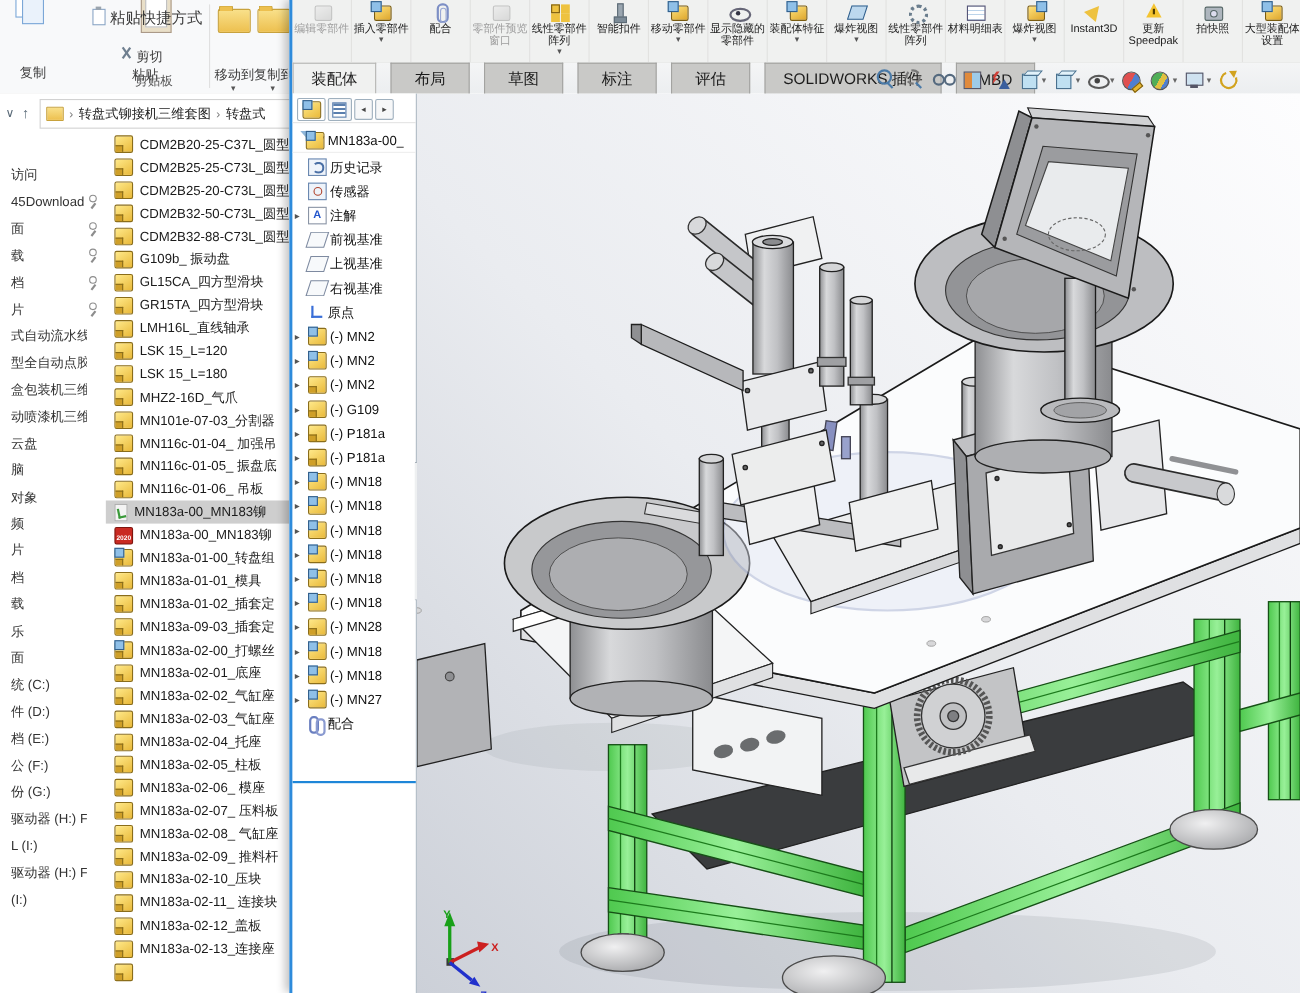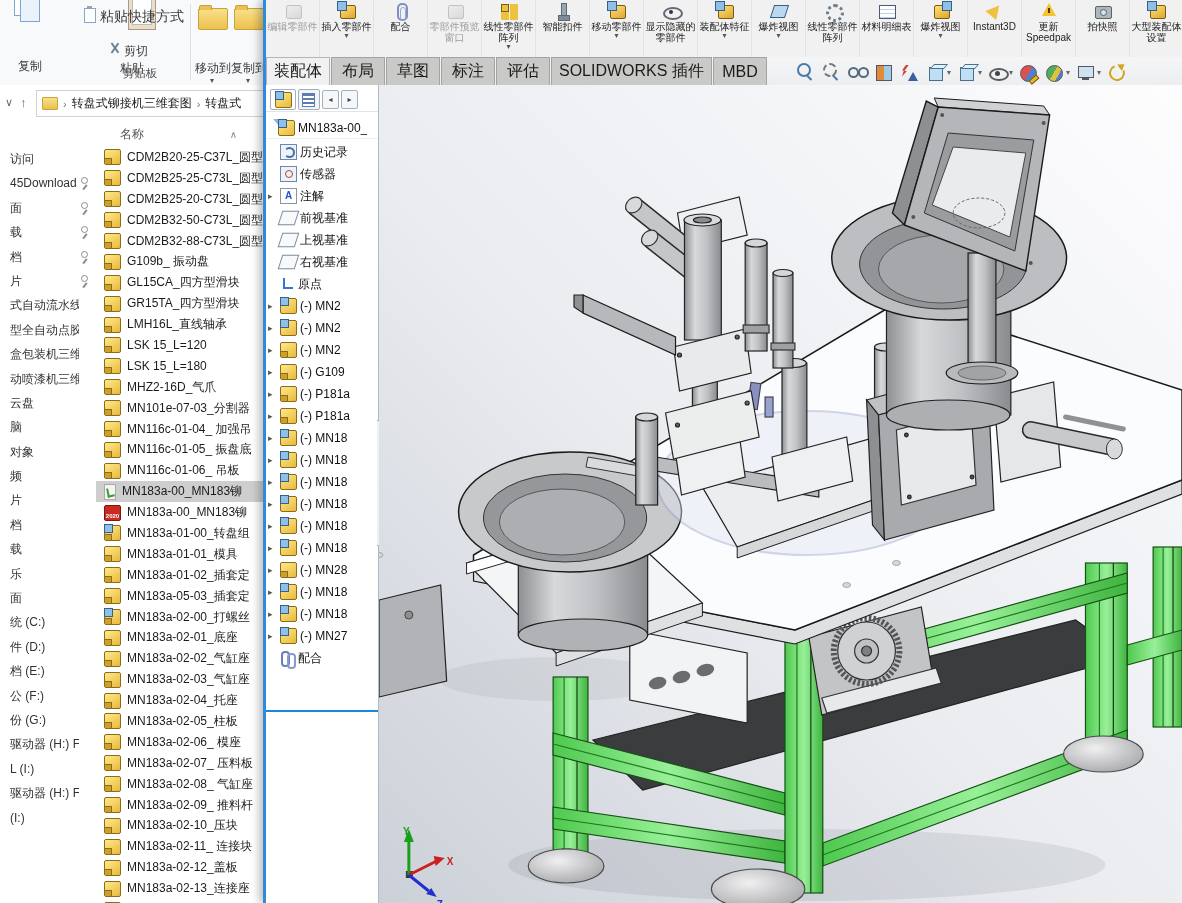--- a/index.html
+++ b/index.html
@@ -69,21 +69,21 @@
   .ricon.eye-cube::after{content:"";position:absolute;left:9px;top:9px;width:4px;height:4px;background:#334;border-radius:50%;}
   .ricon.refgeo::before{content:"";position:absolute;left:4px;top:4px;width:13px;height:11px;background:#bcd8ee;border:1px solid #33608c;transform:skewX(-18deg);}
   .ricon.gear::before{content:"";position:absolute;left:4px;top:3px;width:12px;height:12px;border:3px dotted #6a7d8d;border-radius:50%;}
   .ricon.table::before{content:"";position:absolute;left:3px;top:4px;width:15px;height:12px;border:1px solid #557;background:repeating-linear-gradient(#fff 0 3px,#bcd4ea 3px 4px);}
   .ricon.i3d::before{content:"";position:absolute;left:4px;top:3px;width:0;height:0;border-left:7px solid transparent;border-right:7px solid transparent;border-bottom:13px solid #eec23f;transform:rotate(40deg);}
   .ricon.warn::before{content:"";position:absolute;left:4px;top:2px;width:0;height:0;border-left:7px solid transparent;border-right:7px solid transparent;border-bottom:13px solid #f4c430;}
   .ricon.warn::after{content:"";position:absolute;left:10px;top:7px;width:2px;height:5px;background:#503c00;}
   .ricon.cam::before{content:"";position:absolute;left:3px;top:5px;width:15px;height:11px;background:#aeb6be;border:1px solid #566;border-radius:2px;}
   .ricon.cam::after{content:"";position:absolute;left:8px;top:8px;width:5px;height:5px;background:#dde;border:1px solid #566;border-radius:50%;}
   #sw-tabs{position:absolute;left:0;top:57px;right:0;height:28px;background:linear-gradient(#f4f5f6,#eceef0);display:flex;align-items:stretch;}
-  .swtab{flex:none;display:flex;align-items:center;justify-content:center;font-size:16px;color:#1b1b1b;background:#c9c9c7;border:1px solid #a3a3a1;border-bottom:none;margin-right:1px;padding:0 7px;min-width:38px;cursor:default;}
+  .swtab{flex:none;display:flex;align-items:center;justify-content:center;font-size:14px;color:#1b1b1b;background:#c9c9c7;border:1px solid #a3a3a1;border-bottom:none;margin-right:13px;padding:0 16px;min-width:38px;cursor:default;}
   .swtab.active{background:#f0f1f0;border-color:#b5b5b3;}
   
   #hud{position:absolute;left:529px;top:59px;height:26px;display:flex;align-items:center;gap:5px;}
   .hud-item{display:flex;align-items:center;gap:1px;}
   .hud-item .caret{font-size:8px;color:#666;}
   .vicon{position:relative;width:21px;height:21px;display:inline-block;}
   .vicon.magnifier::before,.vicon.magdash::before{content:"";position:absolute;left:2px;top:1px;width:10px;height:10px;border:2px solid #4a7aa8;border-radius:50%;}
   .vicon.magdash::before{border-style:dashed;border-color:#777;}
   .vicon.magnifier::after,.vicon.magdash::after{content:"";position:absolute;left:13px;top:12px;width:2px;height:7px;background:#4a7aa8;transform:rotate(-45deg);}
   .vicon.binoc::before{content:"";position:absolute;left:1px;top:5px;width:7px;height:7px;border:2px solid #556a7f;border-radius:50%;}
@@ -290,24 +290,20 @@
         <span class="nav-label">驱动器 (H:) FAST</span>
         <span class="pin" style="visibility: hidden;"></span>
       </div>
         <div class="nav-item">
         <span class="nav-label">(I:)</span>
         <span class="pin" style="visibility: hidden;"></span>
       </div>
       </div>
 
     <div id="exp-list">
-      <div class="list-header">
-        <span>名称</span>
-        <span class="colchev">∧</span>
-      </div>
       <div id="file-rows">
 
       <div class="file-row">
           <span class="fi part"></span>
           <span class="fname">CDM2B20-25-C37L_圆型</span>
         </div>
           <div class="file-row">
           <span class="fi part"></span>
           <span class="fname">CDM2B25-25-C73L_圆型</span>
         </div>
@@ -384,21 +380,21 @@
           <div class="file-row">
           <span class="fi part"></span>
           <span class="fname">MN183a-01-01_模具</span>
         </div>
           <div class="file-row">
           <span class="fi part"></span>
           <span class="fname">MN183a-01-02_插套定</span>
         </div>
           <div class="file-row">
           <span class="fi part"></span>
-          <span class="fname">MN183a-05-03_插套定</span>
+          <span class="fname">MN183a-09-03_插套定</span>
         </div>
           <div class="file-row">
           <span class="fi asm"></span>
           <span class="fname">MN183a-02-00_打螺丝</span>
         </div>
           <div class="file-row">
           <span class="fi part"></span>
           <span class="fname">MN183a-02-01_底座</span>
         </div>
           <div class="file-row">

